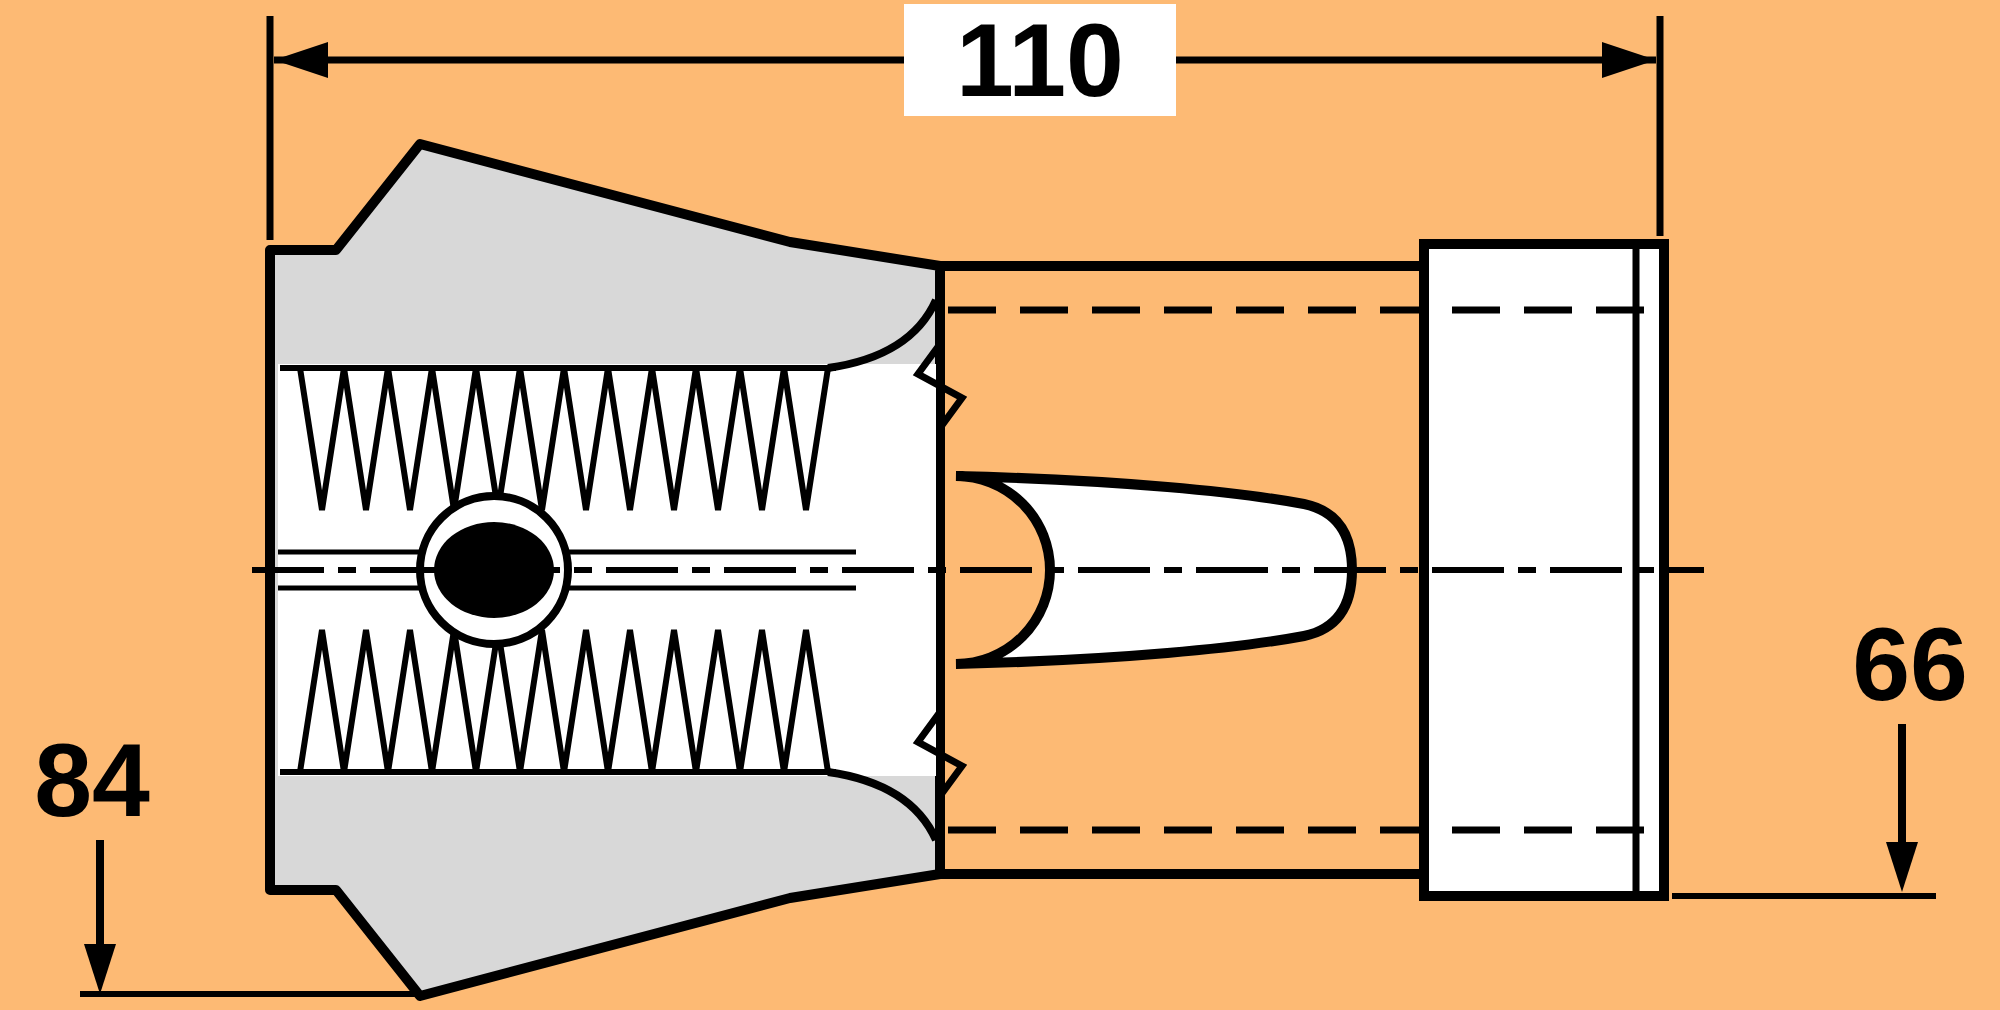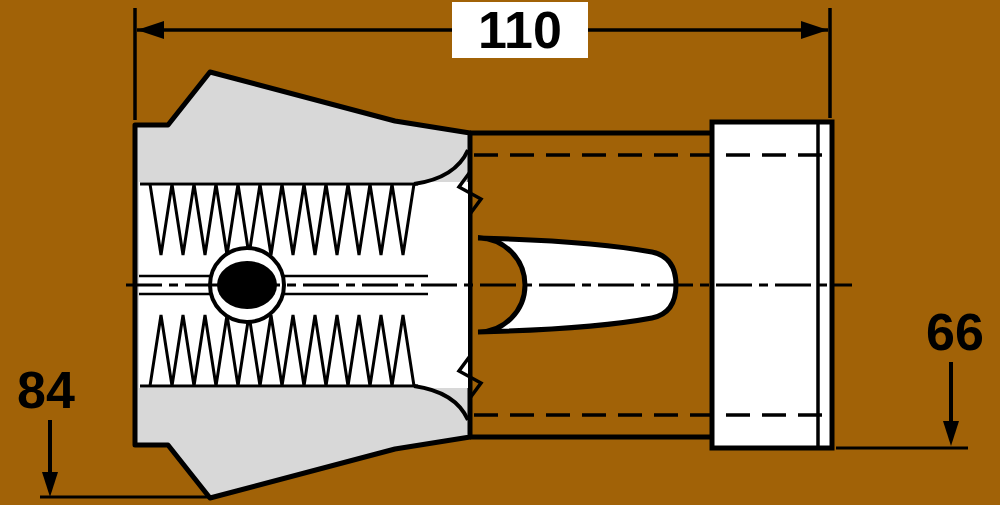--- a/index.html
+++ b/index.html
@@ -1,20 +1,20 @@
 <!DOCTYPE html>
 <html><head>
 <meta charset="utf-8">
 <style>
   html, body { margin: 0; padding: 0; background: #ffffff; }
   .stage {
     position: relative;
     width: 1000px;
     height: 505px;
-    background: #a16207;
+    background: #fdba74;
     font-family: "Liberation Sans", sans-serif;
   }
   svg { display: block; }
   text.dim-label {
     font-family: "Liberation Sans", "DejaVu Sans", sans-serif;
     font-weight: bold;
     font-size: 52px;
     fill: #000000;
   }
 </style>

